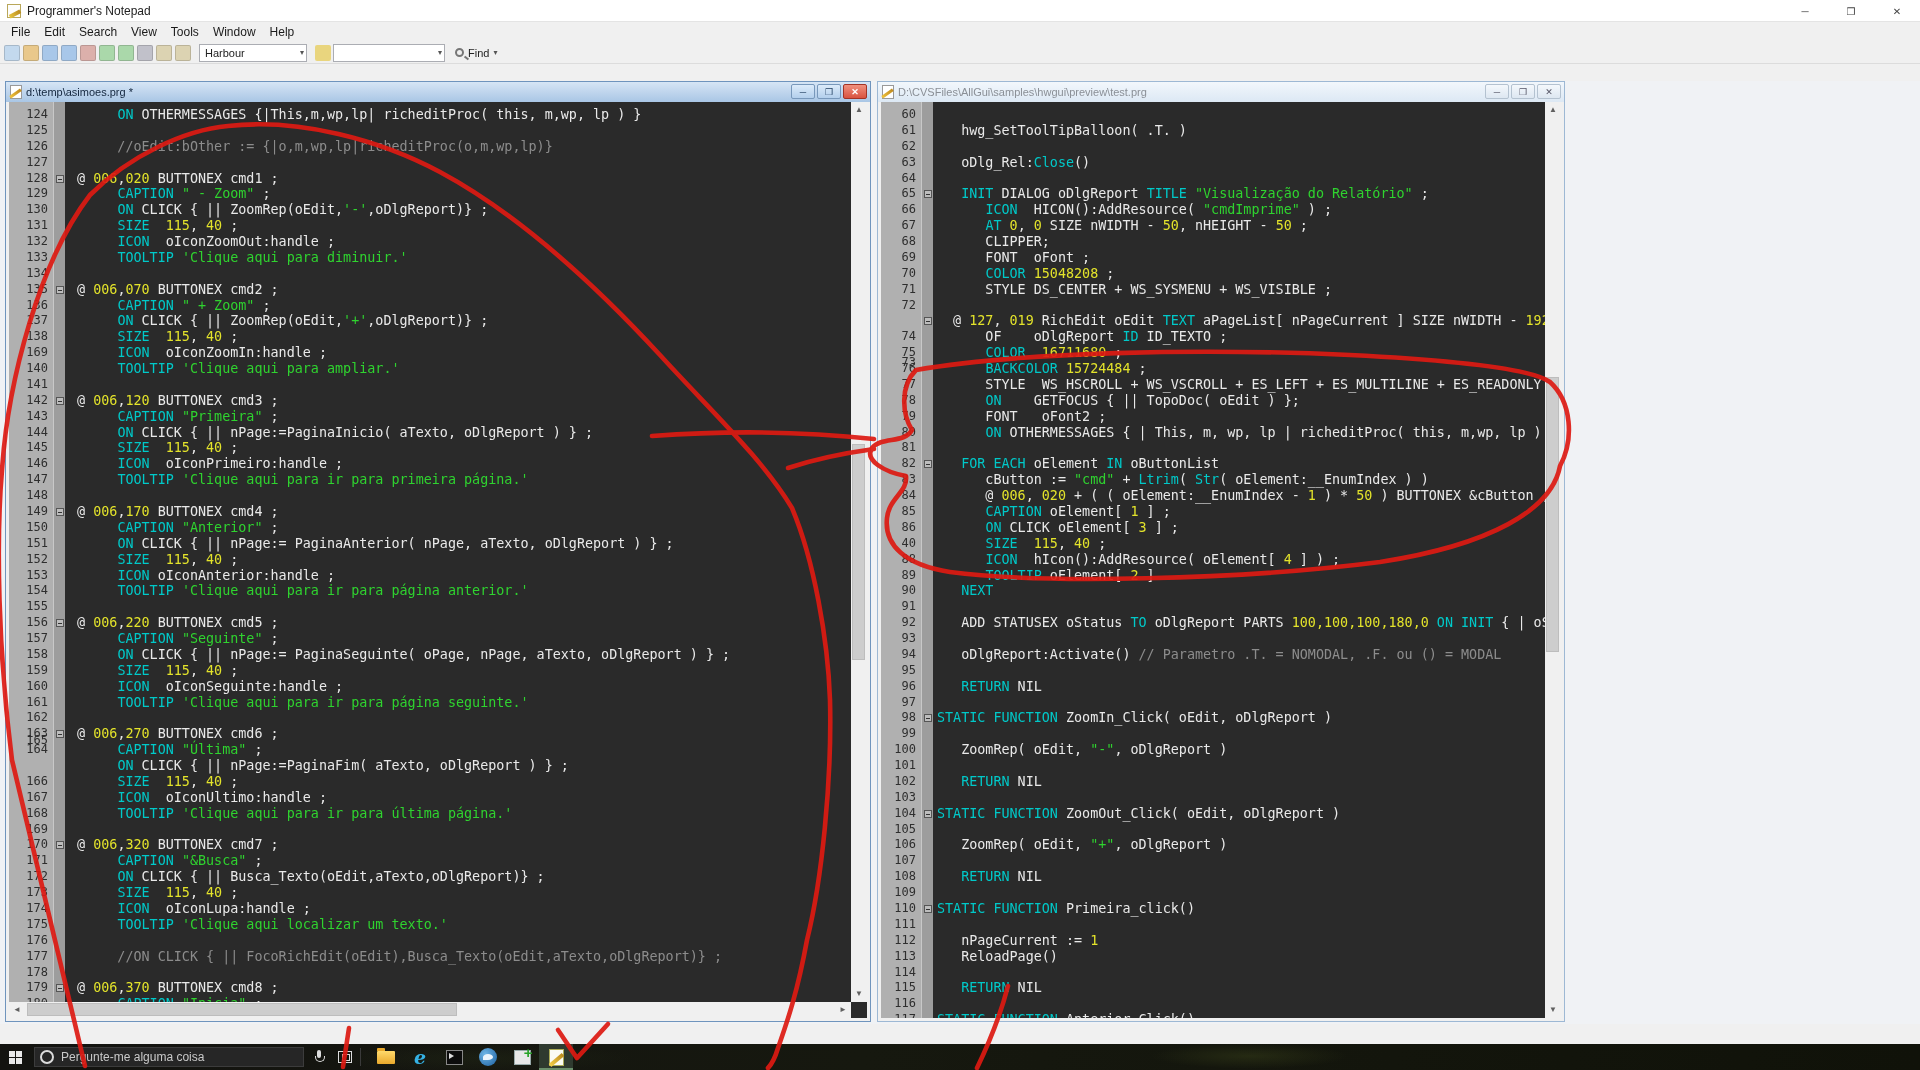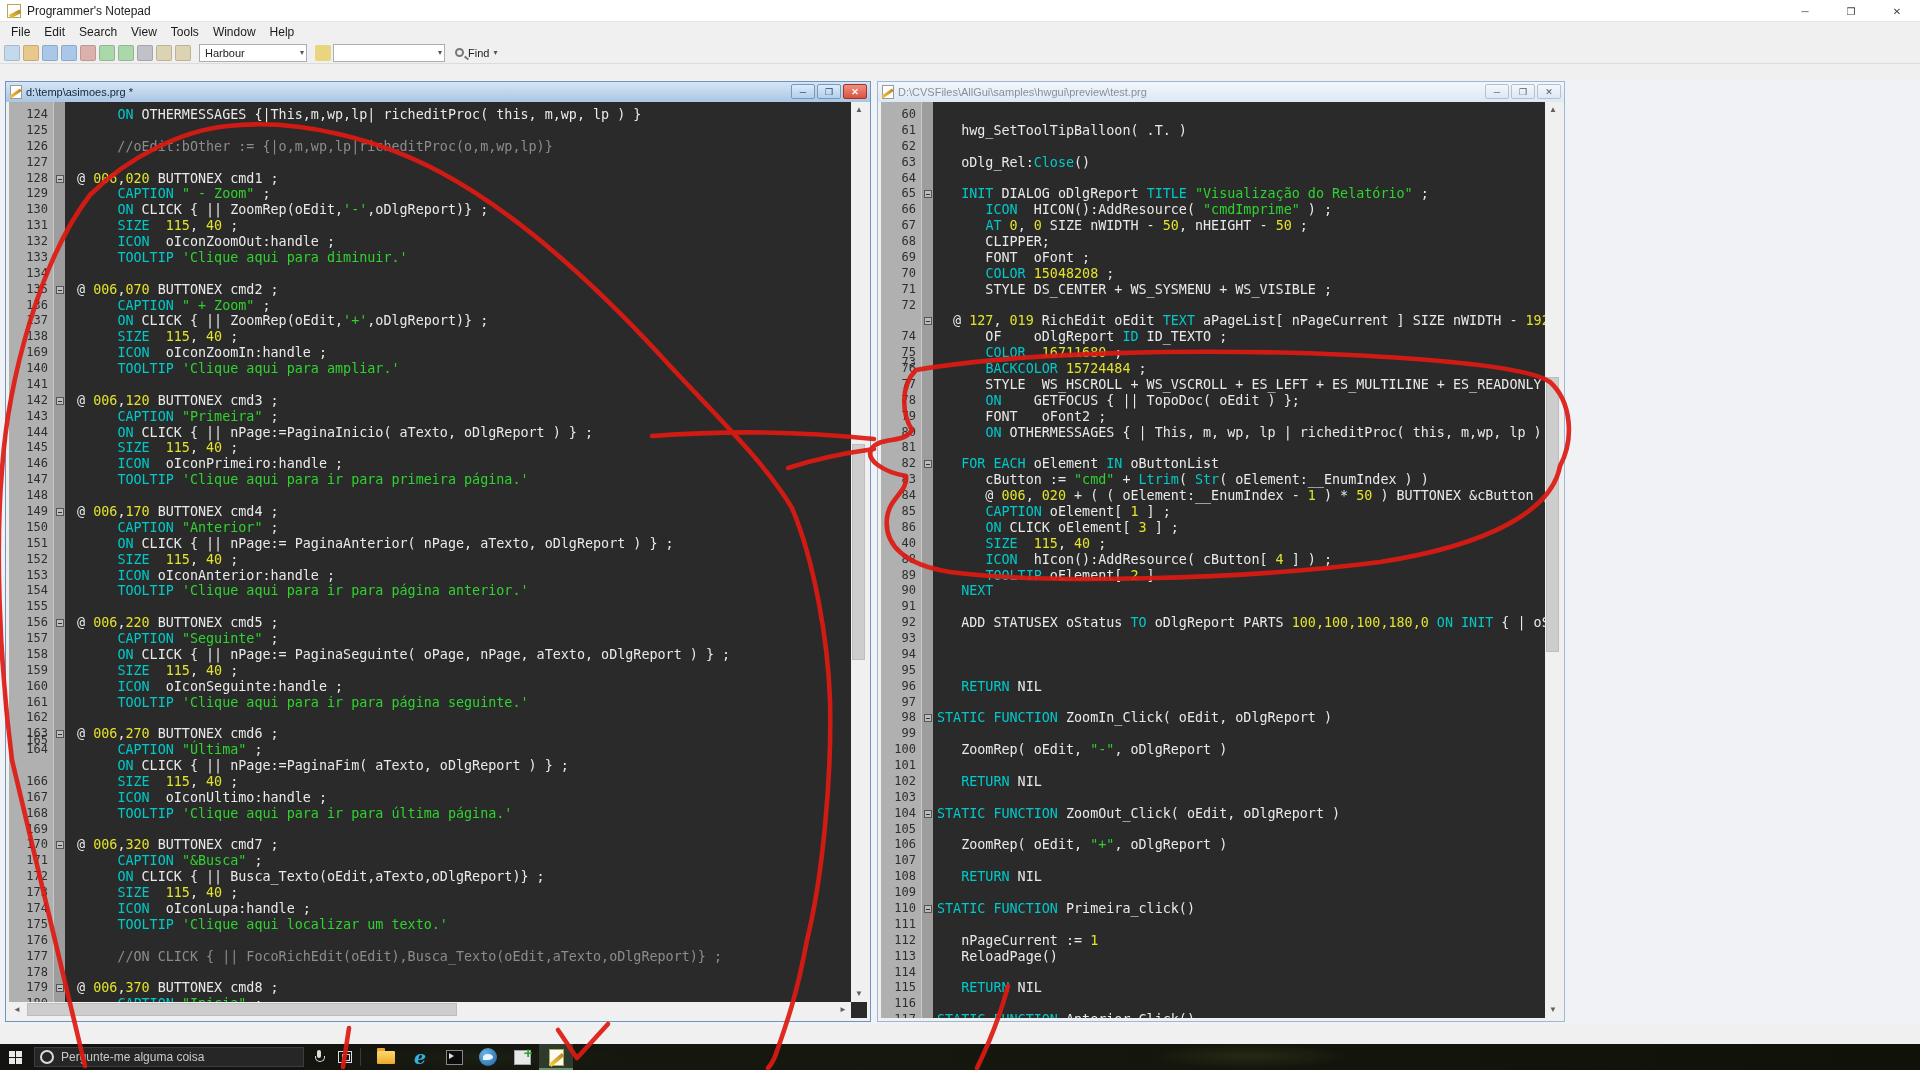--- a/index.html
+++ b/index.html
@@ -432,26 +432,27 @@
             <div class="crow" style="top: 290.84px;"><span class="tk-w">      </span><span class="tk-k">ON</span><span class="tk-w">    GETFOCUS { || TopoDoc( oEdit ) };</span></div>
             <div class="crow" style="top: 306.72px;"><span class="tk-w">      FONT   oFont2 ;</span></div>
             <div class="crow" style="top: 322.6px;"><span class="tk-w">      </span><span class="tk-k">ON</span><span class="tk-w"> OTHERMESSAGES { | This, m, wp, lp | richeditProc( this, m,wp, lp ) }</span></div>
             <div class="crow" style="top: 338.48px;"></div>
             <div class="crow" style="top: 354.36px;"><span class="tk-w">   </span><span class="tk-k">FOR</span><span class="tk-w"> </span><span class="tk-k">EACH</span><span class="tk-w"> oElement </span><span class="tk-k">IN</span><span class="tk-w"> oButtonList</span></div>
             <div class="crow" style="top: 370.24px;"><span class="tk-w">      cButton := </span><span class="tk-s">"cmd"</span><span class="tk-w"> + </span><span class="tk-k">Ltrim</span><span class="tk-w">( </span><span class="tk-k">Str</span><span class="tk-w">( oElement:__EnumIndex ) )</span></div>
             <div class="crow" style="top: 386.12px;"><span class="tk-w">      @ </span><span class="tk-n">006</span><span class="tk-w">, </span><span class="tk-n">020</span><span class="tk-w"> + ( ( oElement:__EnumIndex - </span><span class="tk-n">1</span><span class="tk-w"> ) * </span><span class="tk-n">50</span><span class="tk-w"> ) BUTTONEX &amp;cButton ;</span></div>
             <div class="crow" style="top: 402px;"><span class="tk-w">      </span><span class="tk-k">CAPTION</span><span class="tk-w"> oElement[ </span><span class="tk-n">1</span><span class="tk-w"> ] ;</span></div>
             <div class="crow" style="top: 417.88px;"><span class="tk-w">      </span><span class="tk-k">ON</span><span class="tk-w"> CLICK oElement[ </span><span class="tk-n">3</span><span class="tk-w"> ] ;</span></div>
             <div class="crow" style="top: 433.76px;"><span class="tk-w">      </span><span class="tk-k">SIZE</span><span class="tk-w">  </span><span class="tk-n">115</span><span class="tk-w">, </span><span class="tk-n">40</span><span class="tk-w"> ;</span></div>
-            <div class="crow" style="top: 449.64px;"><span class="tk-w">      </span><span class="tk-k">ICON</span><span class="tk-w">  hIcon():AddResource( cButton[ </span><span class="tk-n">4</span><span class="tk-w"> ] ) ;</span></div>
+            <div class="crow" style="top: 449.64px;"><span class="tk-w">      </span><span class="tk-k">ICON</span><span class="tk-w">  hIcon():AddResource( oElement[ </span><span class="tk-n">4</span><span class="tk-w"> ] ) ;</span></div>
             <div class="crow" style="top: 465.52px;"><span class="tk-w">      </span><span class="tk-k">TOOLTIP</span><span class="tk-w"> oElement[ </span><span class="tk-n">2</span><span class="tk-w"> ]</span></div>
             <div class="crow" style="top: 481.4px;"><span class="tk-w">   </span><span class="tk-k">NEXT</span></div>
             <div class="crow" style="top: 497.28px;"></div>
             <div class="crow" style="top: 513.16px;"><span class="tk-w">   ADD STATUSEX oStatus </span><span class="tk-k">TO</span><span class="tk-w"> oDlgReport PARTS </span><span class="tk-n">100,100,100,180,0</span><span class="tk-w"> </span><span class="tk-k">ON</span><span class="tk-w"> </span><span class="tk-k">INIT</span><span class="tk-w"> { | oStatus | </span></div>
             <div class="crow" style="top: 529.04px;"></div>
+            <div class="crow" style="top: 544.92px;"><span class="tk-w">   oDlgReport:Activate() </span><span class="tk-c">// Parametro .T. = NOMODAL, .F. ou () = MODAL</span></div>
             <div class="crow" style="top: 560.8px;"></div>
             <div class="crow" style="top: 576.68px;"><span class="tk-w">   </span><span class="tk-k">RETURN</span><span class="tk-w"> NIL</span></div>
             <div class="crow" style="top: 592.56px;"></div>
             <div class="crow" style="top: 608.44px;"><span class="tk-k">STATIC FUNCTION</span><span class="tk-w"> ZoomIn_Click( oEdit, oDlgReport )</span></div>
             <div class="crow" style="top: 624.32px;"></div>
             <div class="crow" style="top: 640.2px;"><span class="tk-w">   ZoomRep( oEdit, </span><span class="tk-s">"-"</span><span class="tk-w">, oDlgReport )</span></div>
             <div class="crow" style="top: 656.08px;"></div>
             <div class="crow" style="top: 671.96px;"><span class="tk-w">   </span><span class="tk-k">RETURN</span><span class="tk-w"> NIL</span></div>
             <div class="crow" style="top: 687.84px;"></div>
             <div class="crow" style="top: 703.72px;"><span class="tk-k">STATIC FUNCTION</span><span class="tk-w"> ZoomOut_Click( oEdit, oDlgReport )</span></div>

